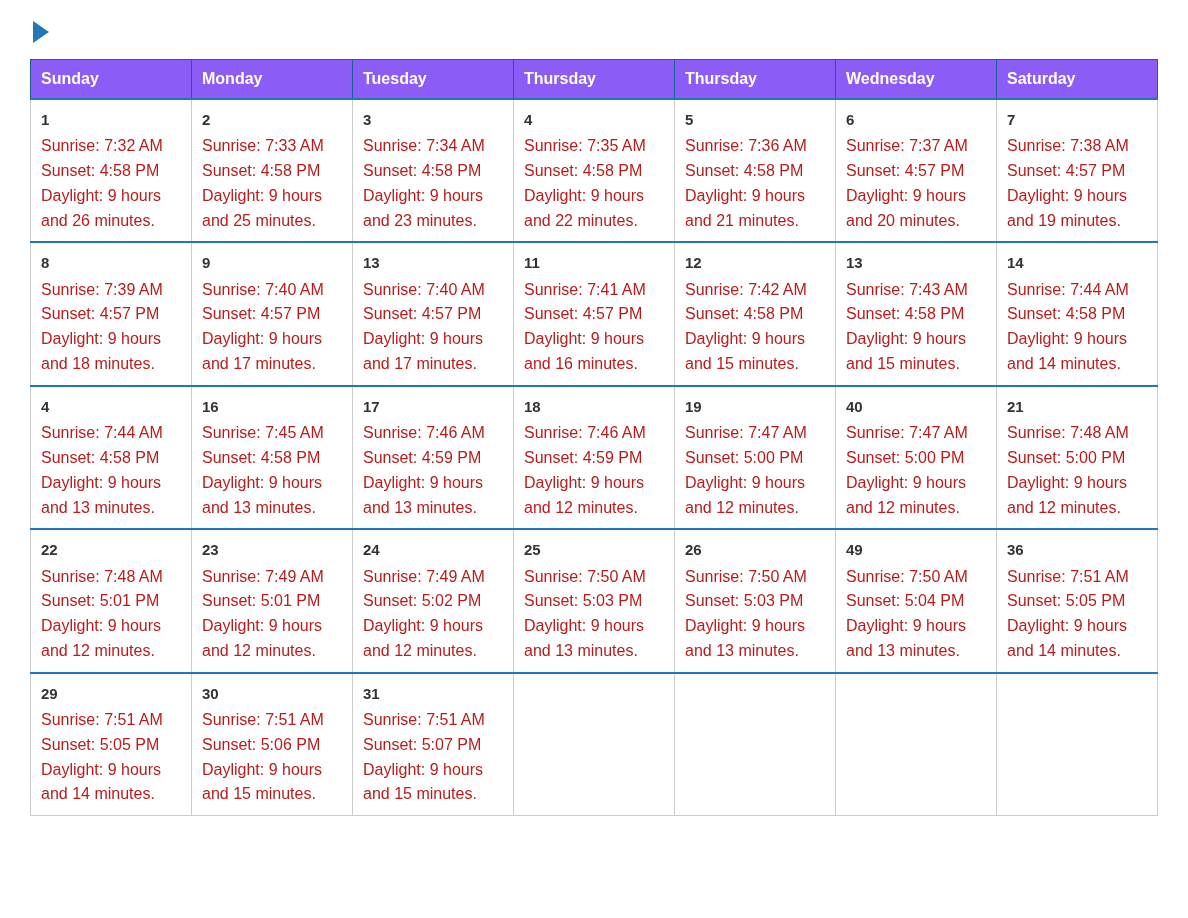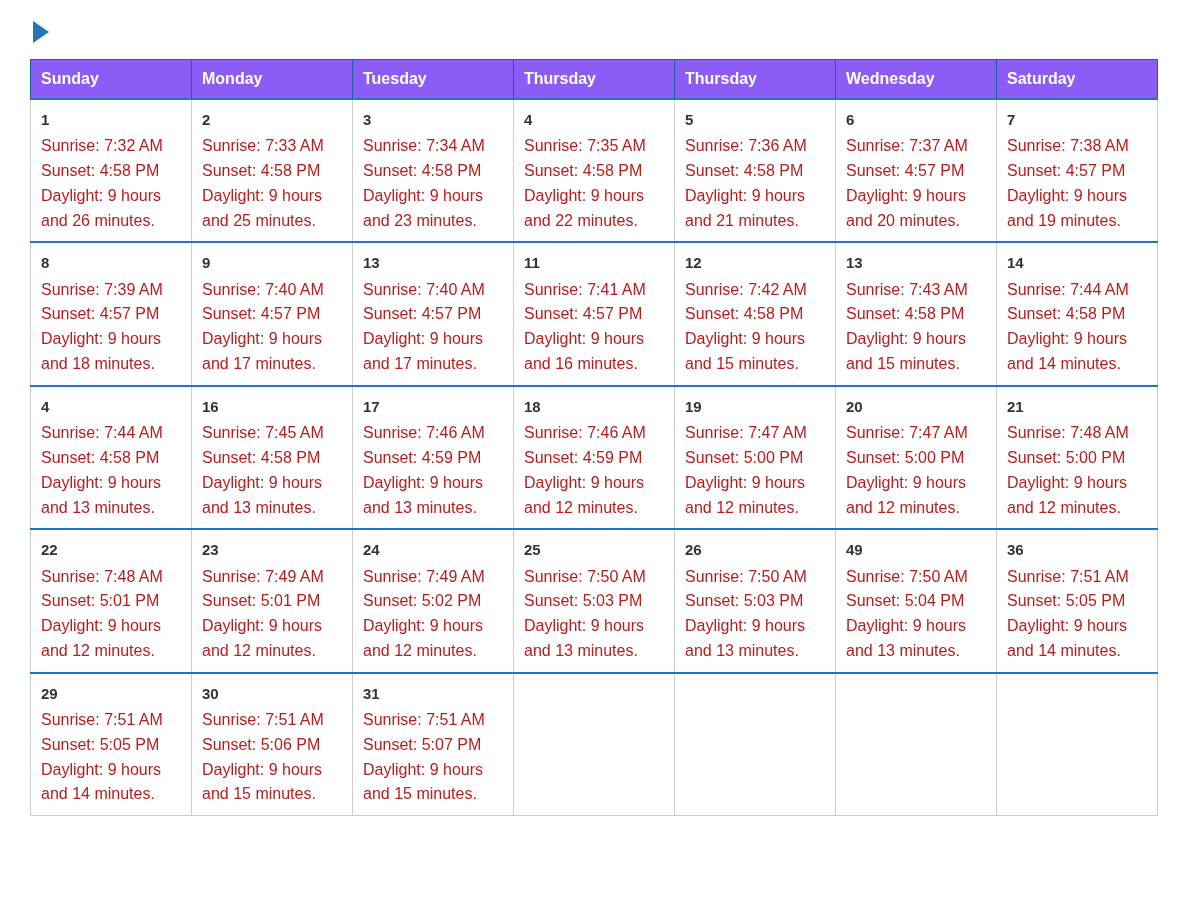--- a/index.html
+++ b/index.html
@@ -148,21 +148,21 @@
         <td><span class="day-number">12</span><span class="day-info">Sunrise: 7:42 AM<br>Sunset: 4:58 PM<br>Daylight: 9 hours<br>and 15 minutes.</span></td>
         <td><span class="day-number">13</span><span class="day-info">Sunrise: 7:43 AM<br>Sunset: 4:58 PM<br>Daylight: 9 hours<br>and 15 minutes.</span></td>
         <td><span class="day-number">14</span><span class="day-info">Sunrise: 7:44 AM<br>Sunset: 4:58 PM<br>Daylight: 9 hours<br>and 14 minutes.</span></td>
       </tr>
       <tr>
         <td><span class="day-number">4</span><span class="day-info">Sunrise: 7:44 AM<br>Sunset: 4:58 PM<br>Daylight: 9 hours<br>and 13 minutes.</span></td>
         <td><span class="day-number">16</span><span class="day-info">Sunrise: 7:45 AM<br>Sunset: 4:58 PM<br>Daylight: 9 hours<br>and 13 minutes.</span></td>
         <td><span class="day-number">17</span><span class="day-info">Sunrise: 7:46 AM<br>Sunset: 4:59 PM<br>Daylight: 9 hours<br>and 13 minutes.</span></td>
         <td><span class="day-number">18</span><span class="day-info">Sunrise: 7:46 AM<br>Sunset: 4:59 PM<br>Daylight: 9 hours<br>and 12 minutes.</span></td>
         <td><span class="day-number">19</span><span class="day-info">Sunrise: 7:47 AM<br>Sunset: 5:00 PM<br>Daylight: 9 hours<br>and 12 minutes.</span></td>
-        <td><span class="day-number">20</span><span class="day-info">Sunrise: 7:47 AM<br>Sunset: 5:00 PM<br>Daylight: 9 hours<br>and 12 minutes.</span></td>
+        <td><span class="day-number">40</span><span class="day-info">Sunrise: 7:47 AM<br>Sunset: 5:00 PM<br>Daylight: 9 hours<br>and 12 minutes.</span></td>
         <td><span class="day-number">21</span><span class="day-info">Sunrise: 7:48 AM<br>Sunset: 5:00 PM<br>Daylight: 9 hours<br>and 12 minutes.</span></td>
       </tr>
       <tr>
         <td><span class="day-number">22</span><span class="day-info">Sunrise: 7:48 AM<br>Sunset: 5:01 PM<br>Daylight: 9 hours<br>and 12 minutes.</span></td>
         <td><span class="day-number">23</span><span class="day-info">Sunrise: 7:49 AM<br>Sunset: 5:01 PM<br>Daylight: 9 hours<br>and 12 minutes.</span></td>
         <td><span class="day-number">24</span><span class="day-info">Sunrise: 7:49 AM<br>Sunset: 5:02 PM<br>Daylight: 9 hours<br>and 12 minutes.</span></td>
         <td><span class="day-number">25</span><span class="day-info">Sunrise: 7:50 AM<br>Sunset: 5:03 PM<br>Daylight: 9 hours<br>and 13 minutes.</span></td>
         <td><span class="day-number">26</span><span class="day-info">Sunrise: 7:50 AM<br>Sunset: 5:03 PM<br>Daylight: 9 hours<br>and 13 minutes.</span></td>
         <td><span class="day-number">49</span><span class="day-info">Sunrise: 7:50 AM<br>Sunset: 5:04 PM<br>Daylight: 9 hours<br>and 13 minutes.</span></td>
         <td><span class="day-number">36</span><span class="day-info">Sunrise: 7:51 AM<br>Sunset: 5:05 PM<br>Daylight: 9 hours<br>and 14 minutes.</span></td>

